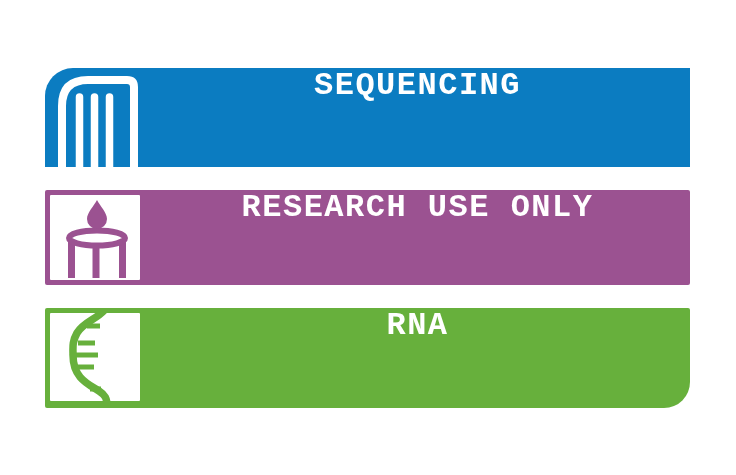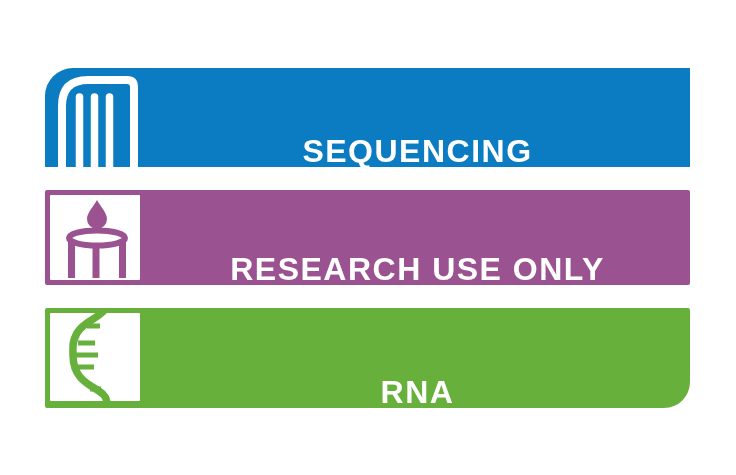--- a/index.html
+++ b/index.html
@@ -37,22 +37,23 @@
     height: 100px;
     border-radius: 2px 2px 26px 2px;
   }
   .icon-zone {
     flex: 0 0 100px;
     position: relative;
   }
   .label-zone {
     flex: 1 1 auto;
     display: flex;
-    align-items: flex-end;
+    align-items: flex-start;
     justify-content: center;
+    font-family: Liberation Mono, monospace;
   }
   .banner-label {
     color: #ffffff;
     font-size: 32px;
     font-weight: bold;
     letter-spacing: 1.5px;
     white-space: nowrap;
     line-height: 1;
     padding-top: 2px;
   }

